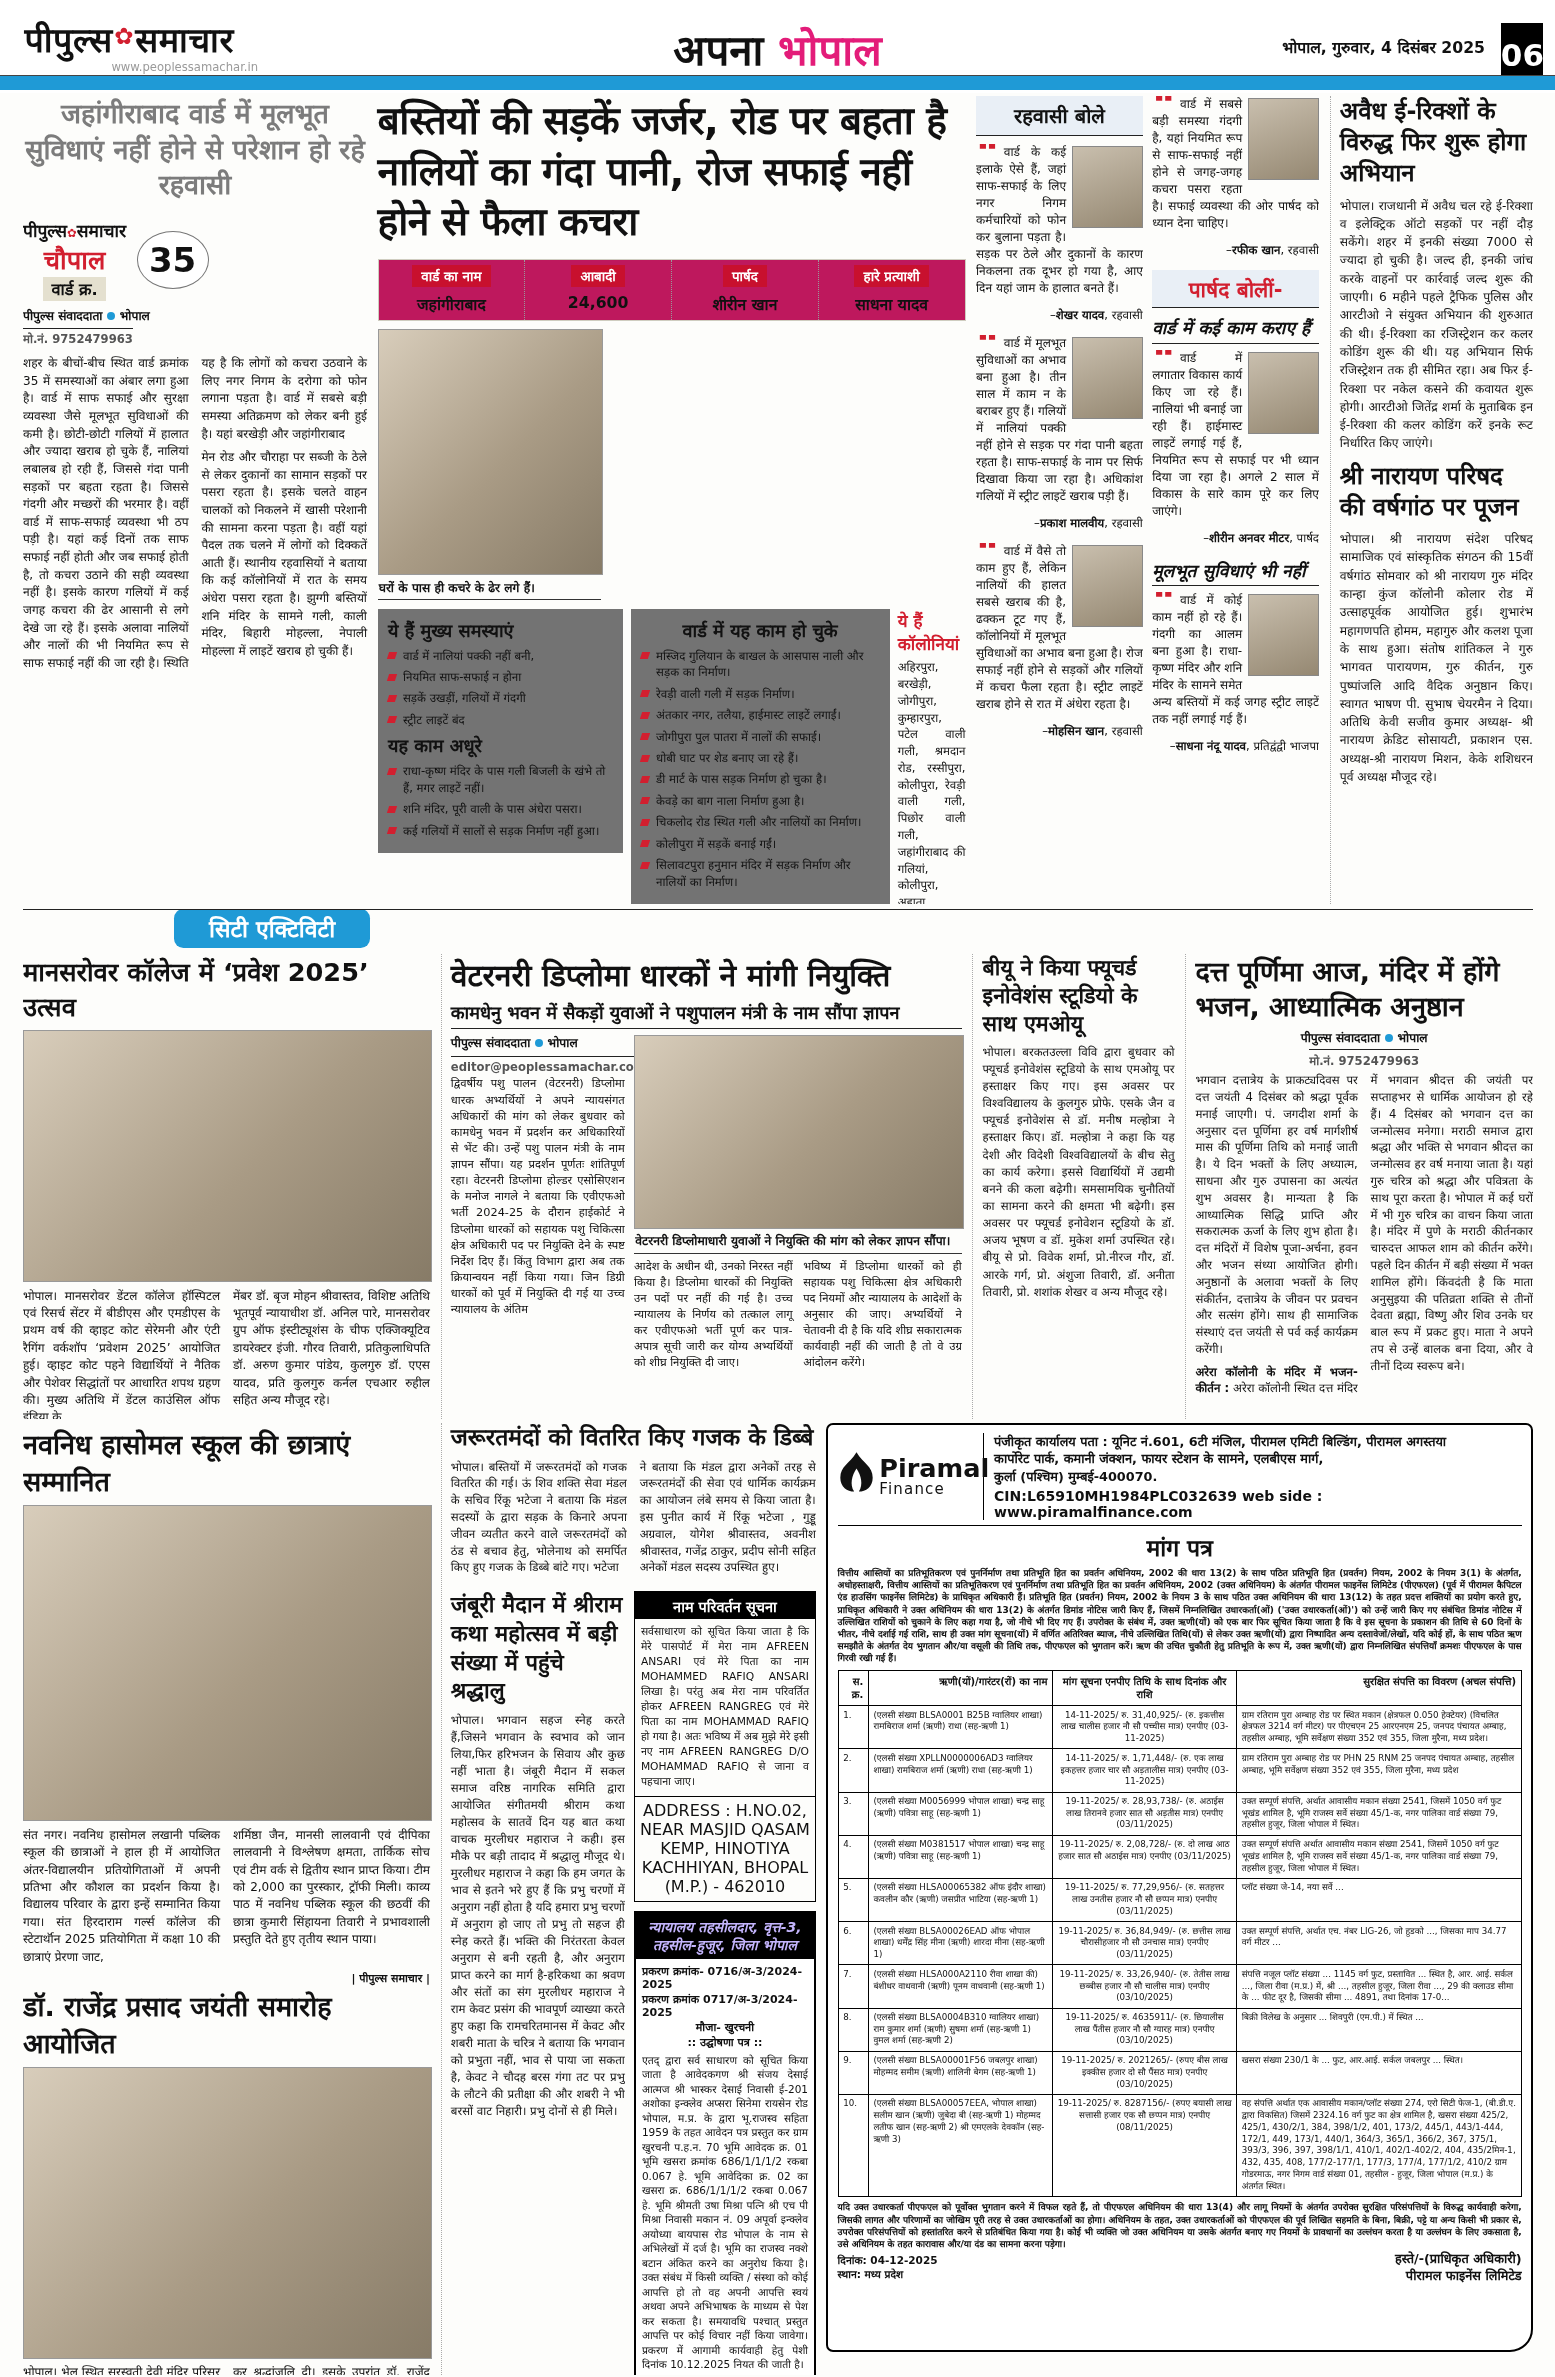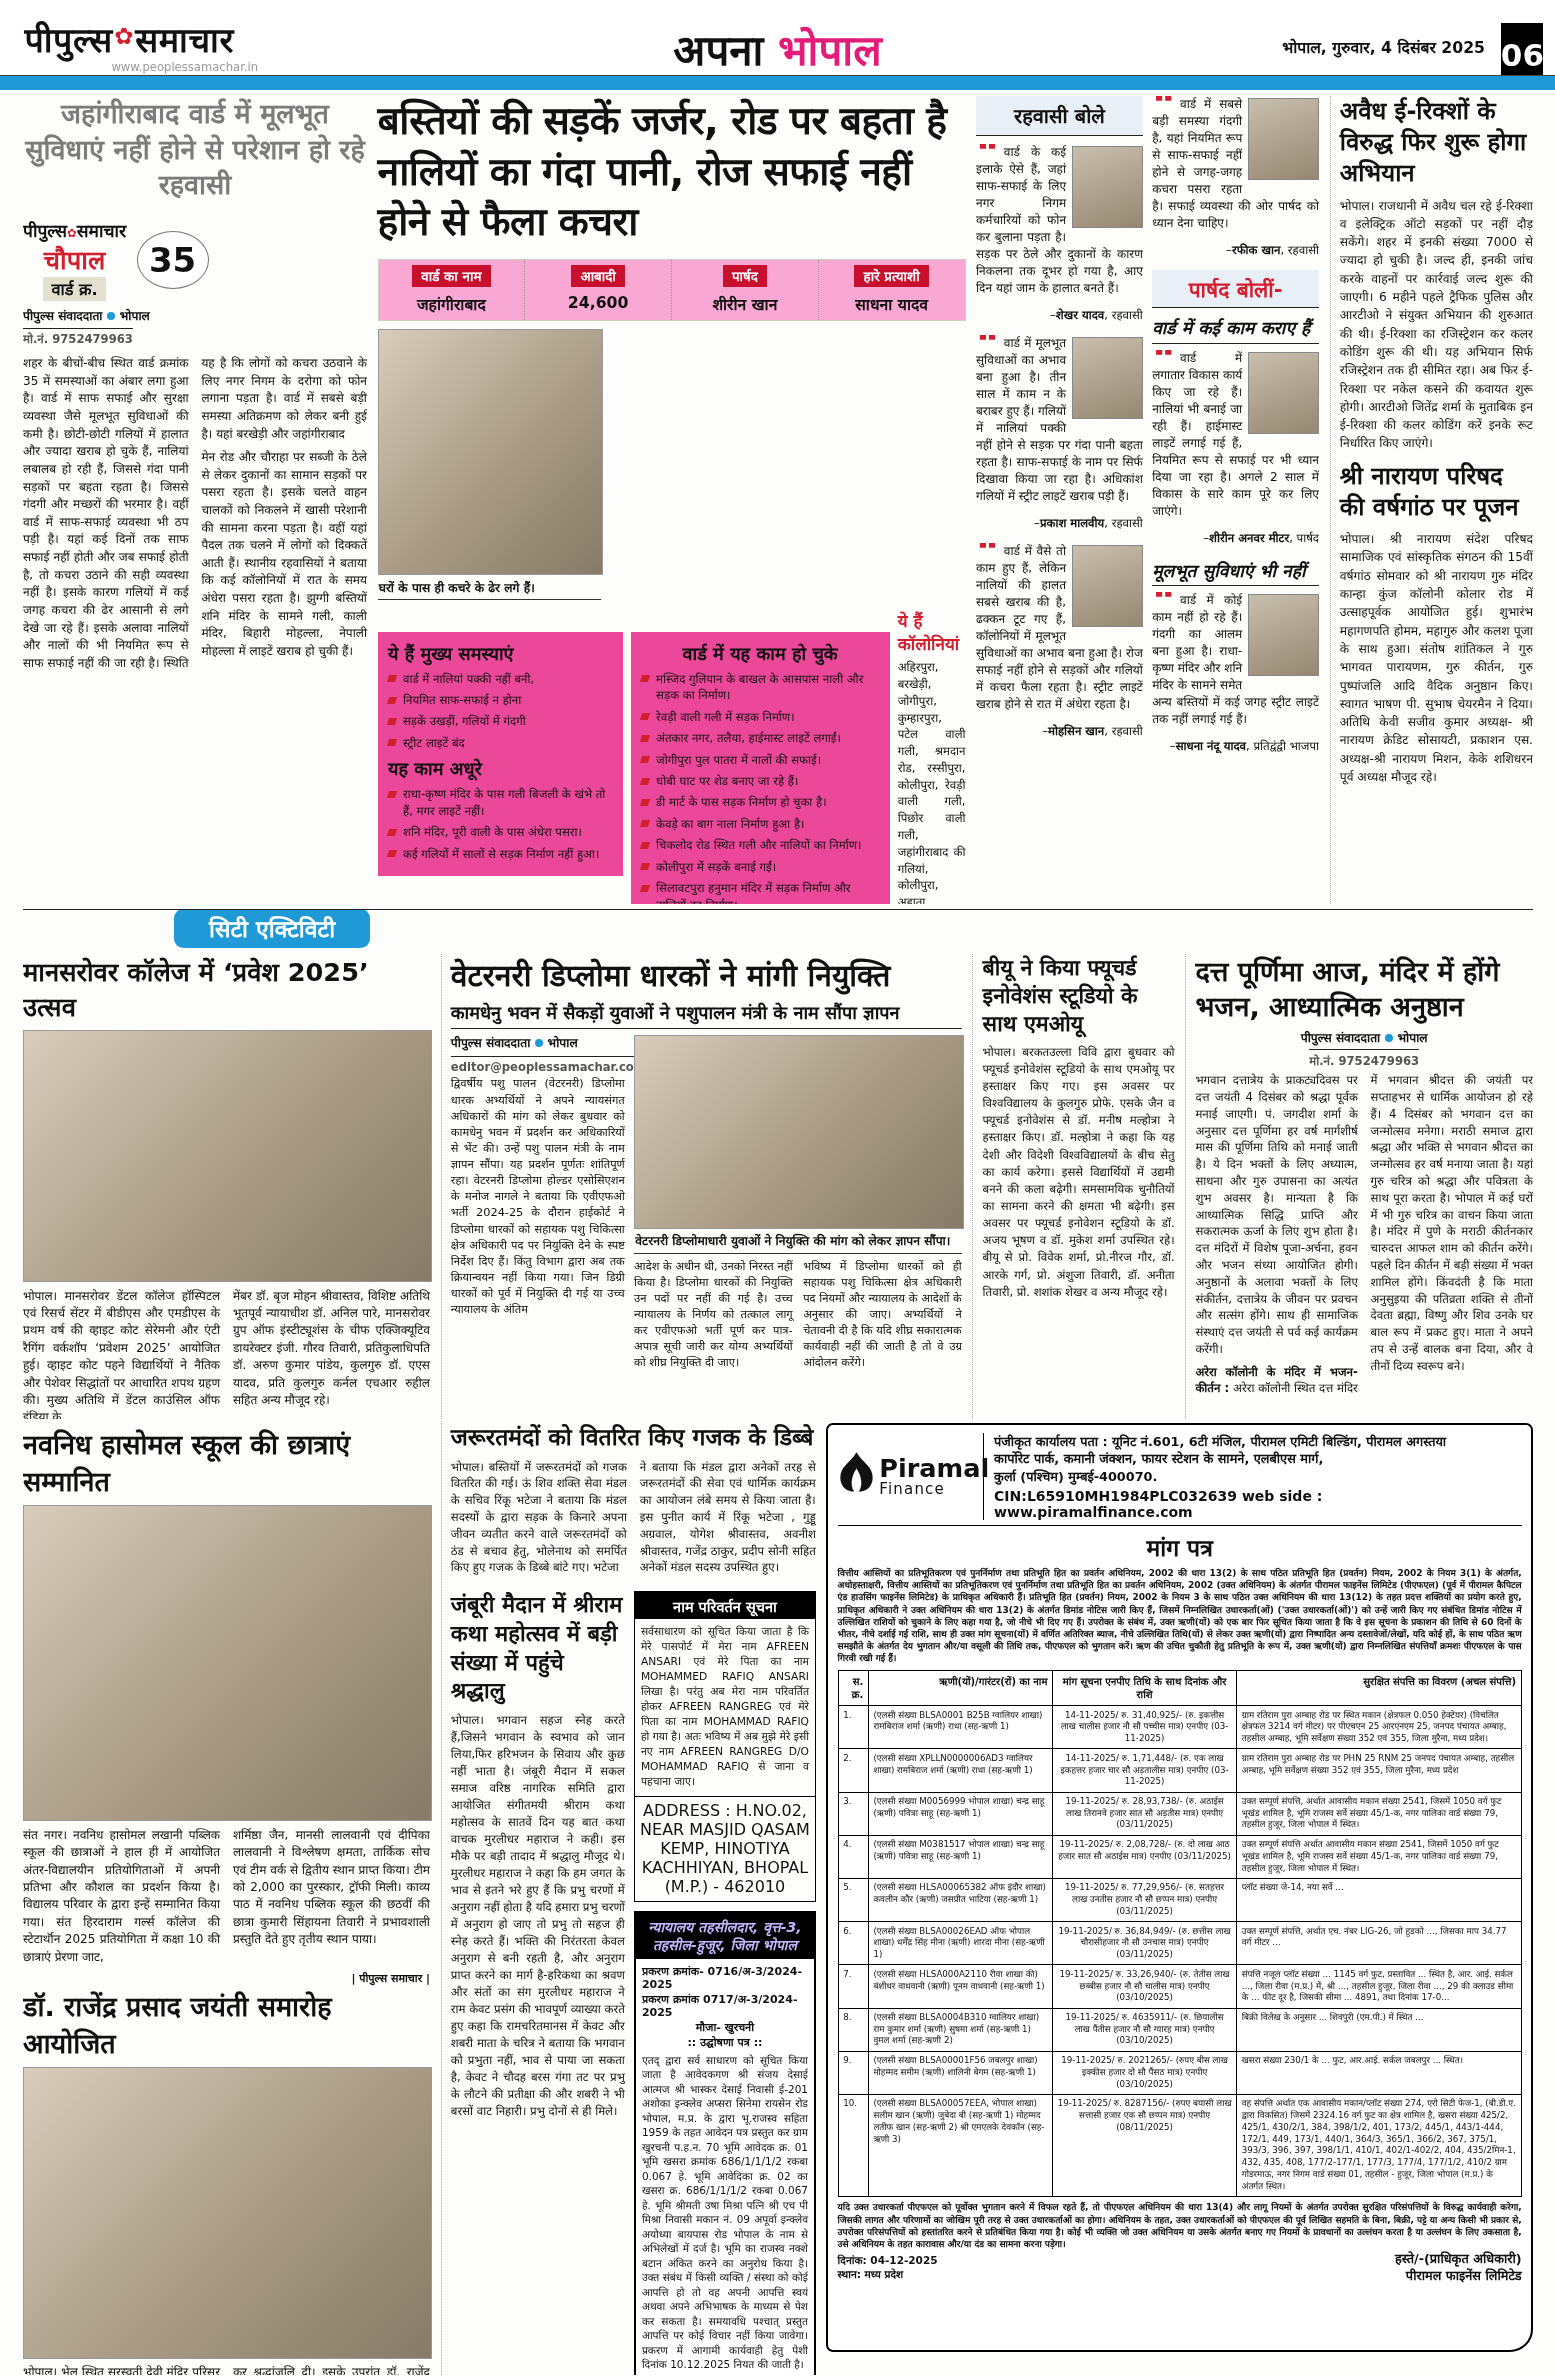--- a/index.html
+++ b/index.html
@@ -21,21 +21,21 @@
   ul{list-style:none;}
   .body-2col{column-count:2;column-gap:12.8px;}
   .body-2col p{margin-bottom:5.8px;}
   .byline{font-weight:700;font-size:12.2px;}
   .byline .dot{display:inline-block;width:8.1px;height:8.1px;border-radius:50%;background:#1f9ad6;margin:0 4.6px;}
   .phone{font-size:11.6px;font-weight:700;color:#555;border-top:1.2px solid #222;display:inline-block;padding-top:2.3px;margin-top:3.5px;}
   .credit{font-size:11px;font-weight:700;text-align:right;margin-top:3.5px;}
   .photo{width:100%;background:linear-gradient(135deg,#d8cdbb 0%,#b4a археолог890 0%);background:linear-gradient(135deg,#d8cdbb,#a99b85 55%,#877b67);border:0.6px solid #999;}
   figcaption,.caption{font-size:12.2px;font-weight:700;padding:3.5px 1.2px;border-bottom:1.2px solid #333;}
   .center{text-align:center;}
-  .listbox{background:#ec4899;padding:9.3px 10.5px;margin-top:23px;}
+  .listbox{background:#737373;padding:9.3px 10.5px;}
   .listbox h3{font-size:18px;margin-bottom:5.8px;}
   .listbox li,.colonies p{font-size:11.6px;line-height:1.45;}
   .listbox li{padding-left:15px;position:relative;margin-bottom:4.6px;}
   .listbox li:before{content:"";position:absolute;left:0;top:4.6px;width:8.1px;height:7px;background:#d21f2f;transform:skewX(-18deg);}
   .colonies h3{color:#d21f2f;font-size:17px;margin-bottom:4.6px;}
   .qmark{color:#d21f2f;font-size:37px;line-height:0.4;font-weight:800;display:inline-block;vertical-align:-8.1px;margin-right:3.5px;}
   .quote{margin-bottom:12.8px;overflow:hidden;}
   .q-photo{float:right;width:69px;height:80px;margin:2.3px 0 3.5px 5.8px;background:linear-gradient(160deg,#c9bfae,#958872);border:0.6px solid #888;}
   .q-text{font-size:12px;line-height:1.42;}
   .q-auth{font-size:11.6px;text-align:right;margin-top:10px;}
@@ -49,21 +49,21 @@
   .chaupal{margin:15px 0 5.8px;display:flex;align-items:center;gap:10.5px;}
   .ch-stack{text-align:center;}
   .ch-brand{font-size:17.4px;font-weight:800;}
   .ch-brand .flower{color:#d21f2f;font-size:11.6px;}
   .ch-chaupal{color:#d21f2f;font-size:25.6px;font-weight:800;display:block;}
   .ch-ward{background:#e4e0cf;font-size:16.3px;font-weight:700;padding:1.2px 8.1px;display:inline-block;}
   .ch-circle{width:70px;height:56px;border:1.7px solid #777;border-radius:50%;font-size:34px;font-weight:800;display:flex;align-items:center;justify-content:center;background:#fff;}
   .b1-left .body-2col{margin-top:9.3px;font-size:12px;line-height:1.47;}
   .b1-center{width:588px;flex:none;}
   .main-head{font-size:39px;line-height:1.3;font-weight:800;letter-spacing:-0.6px;}
-  .infobar{display:flex;background:#f9a8d4;border:0.6px solid #cfcdc0;margin:10.5px 0 8.1px;}
+  .infobar{display:flex;background:#be185d;border:0.6px solid #cfcdc0;margin:10.5px 0 8.1px;}
   .info-cell{flex:1;text-align:center;padding:5.8px 3.5px;border-right:1.2px dotted #999;}
   .info-cell:last-child{border-right:none;}
   .chip{background:#c8102e;color:#fff;font-size:13.4px;font-weight:700;padding:1.7px 9.3px;display:inline-block;}
   .info-val{font-size:15.7px;font-weight:800;margin-top:5.8px;}
   .photos{display:flex;gap:7px;}
   .ph1{width:62%;}.ph2{width:38%;}
   .photos .photo{height:244px;}
   .lists{display:flex;gap:8.1px;margin-top:8.1px;align-items:flex-start;}
   .lists .lb1{width:224px;flex:none;}
   .lists .lb2{width:238px;flex:none;}

